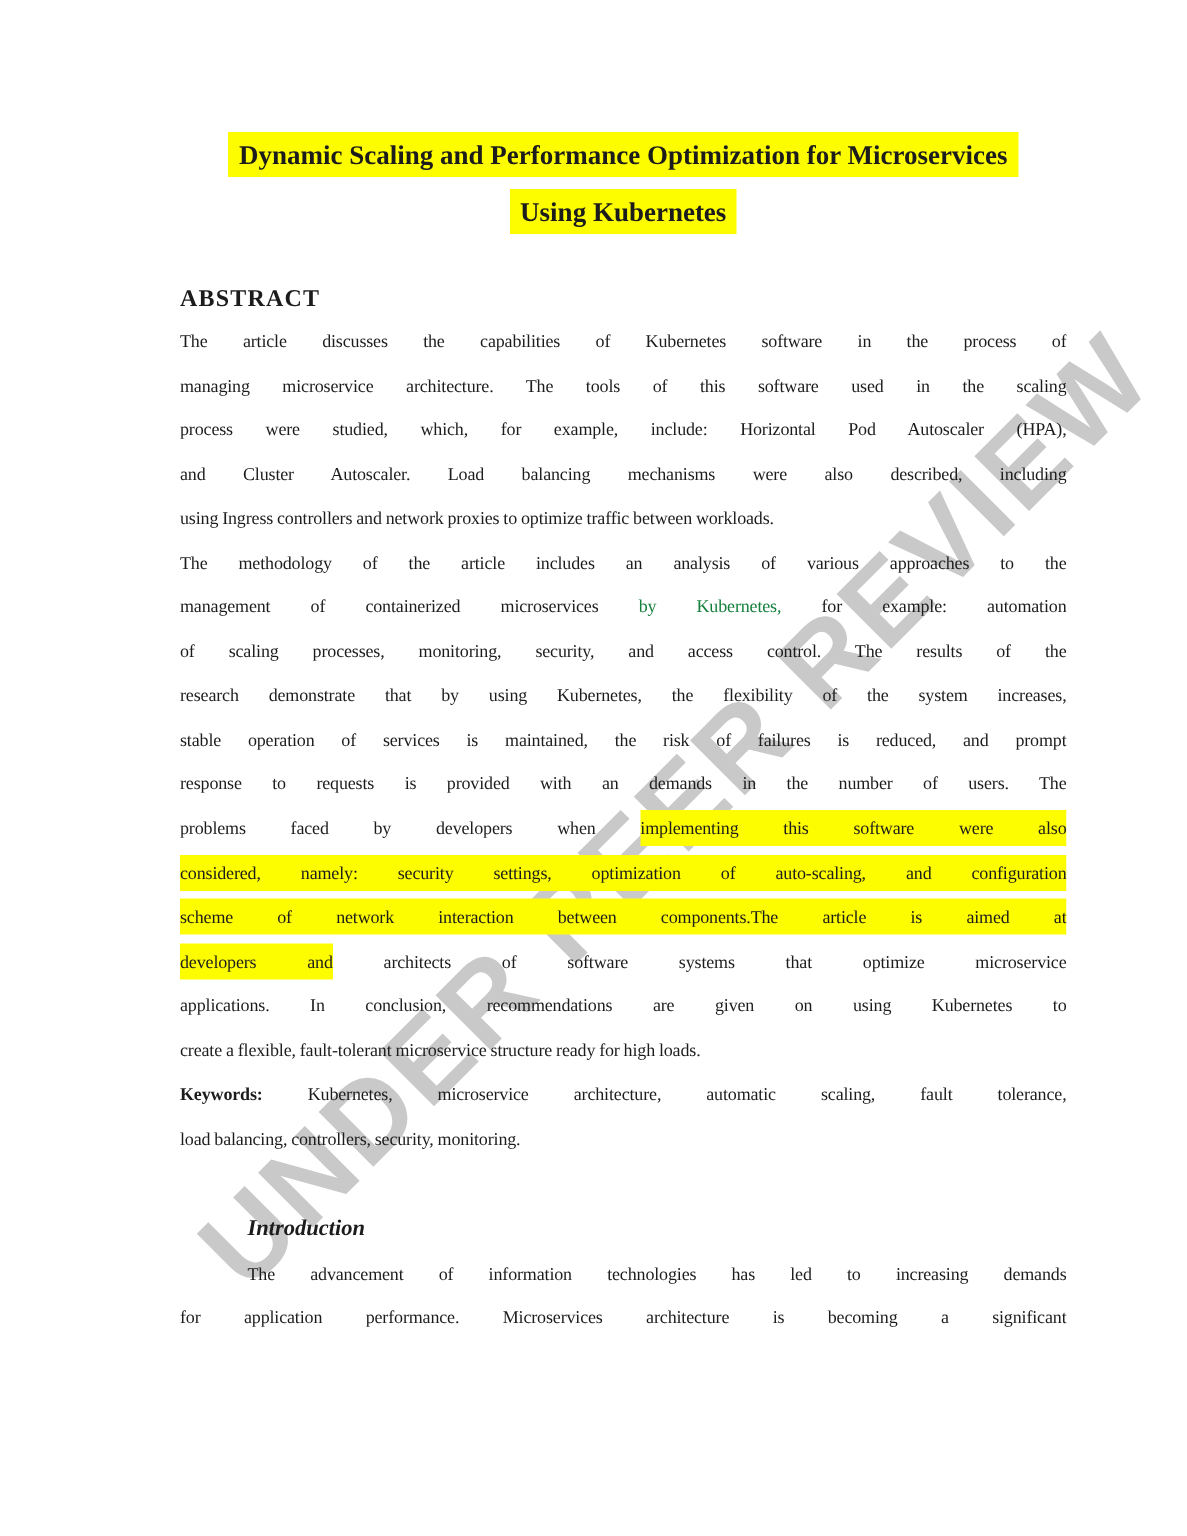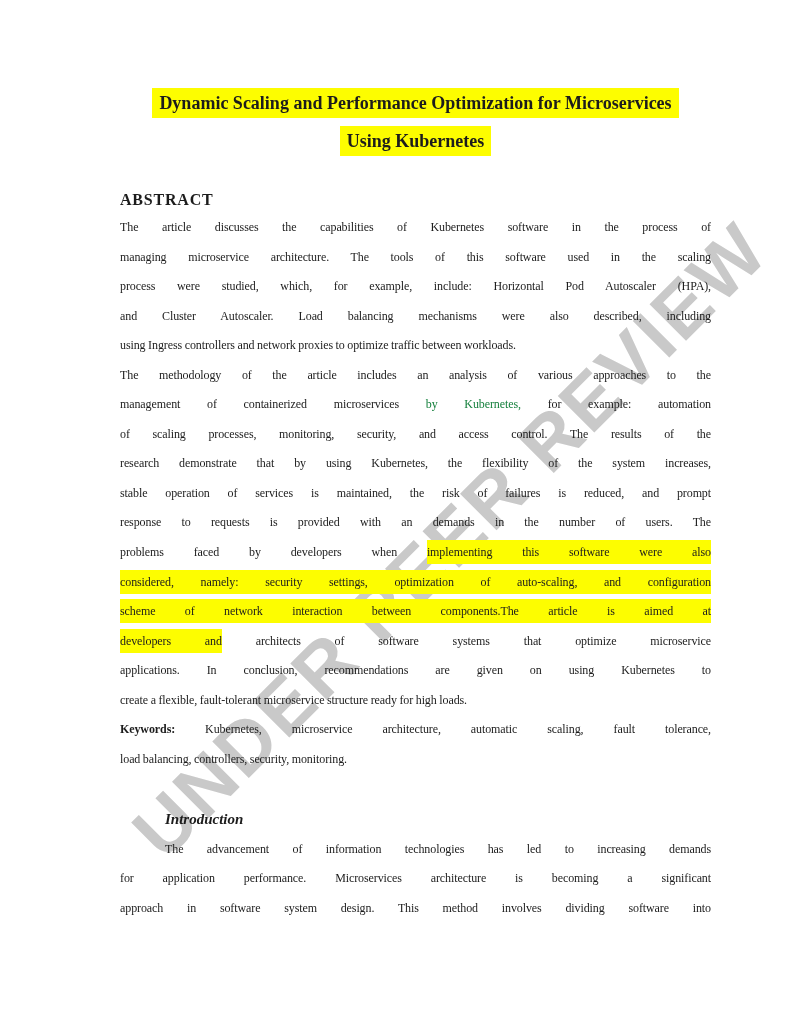--- a/index.html
+++ b/index.html
@@ -112,17 +112,16 @@
     <div>
         <div class="line just"><span class="b">Keywords:</span><span> Kubernetes, microservice architecture, automatic scaling, fault tolerance,</span></div>
         <div class="line"><span>load balancing, controllers, security, monitoring.</span></div>
       </div>
 
     <div class="intro-head">Introduction</div>
 
     <div>
         <div class="line just ind"><span>The advancement of information technologies has led to increasing demands</span></div>
         <div class="line just"><span>for application performance. Microservices architecture is becoming a significant</span></div>
-        <div class="line just"><span>approach in software system design. This method involves dividing software into</span></div>
       </div>
 
   </div>
 </div>
 
 </body></html>

